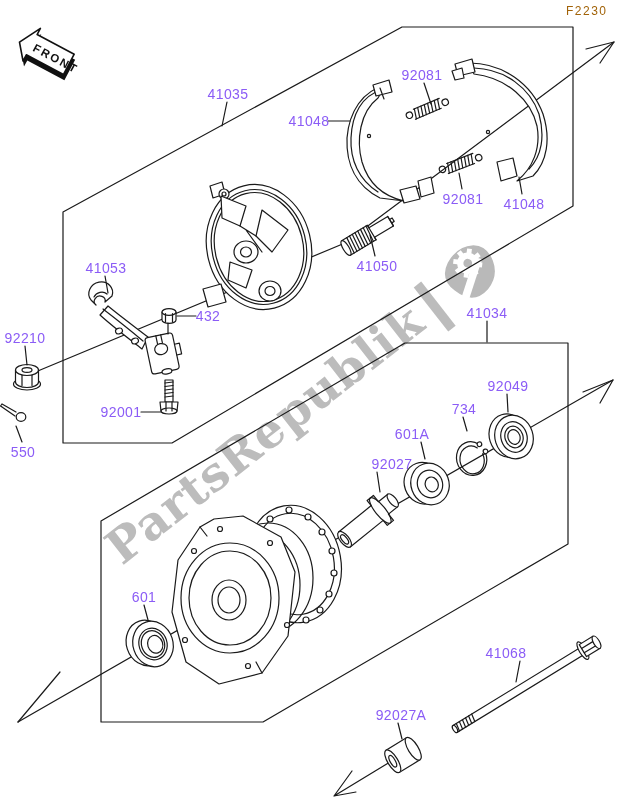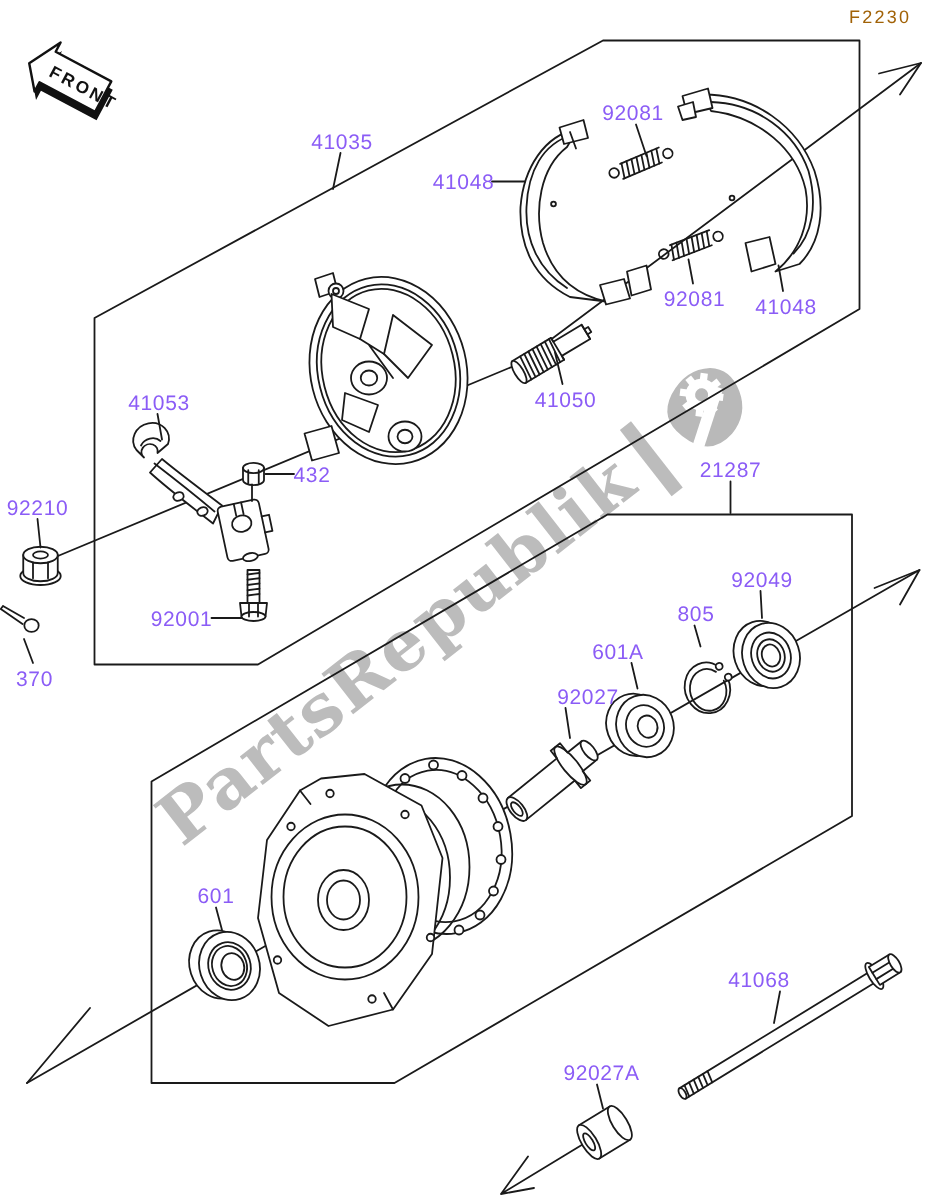--- a/index.html
+++ b/index.html
@@ -294,22 +294,22 @@
   <span class="plabel" style="left:228px;top:86px">41035</span>
   <span class="plabel" style="left:422px;top:67px">92081</span>
   <span class="plabel" style="left:309px;top:113px">41048</span>
   <span class="plabel" style="left:463px;top:191px">92081</span>
   <span class="plabel" style="left:524px;top:196px">41048</span>
   <span class="plabel" style="left:377px;top:258px">41050</span>
   <span class="plabel" style="left:106px;top:260px">41053</span>
   <span class="plabel" style="left:208px;top:308px">432</span>
   <span class="plabel" style="left:25px;top:330px">92210</span>
   <span class="plabel" style="left:121px;top:404px">92001</span>
-  <span class="plabel" style="left:23px;top:444px">370</span>
-  <span class="plabel" style="left:487px;top:305px">21287</span>
+  <span class="plabel" style="left:23px;top:444px">550</span>
+  <span class="plabel" style="left:487px;top:305px">41034</span>
   <span class="plabel" style="left:508px;top:378px">92049</span>
-  <span class="plabel" style="left:464px;top:401px">805</span>
+  <span class="plabel" style="left:464px;top:401px">734</span>
   <span class="plabel" style="left:412px;top:426px">601A</span>
   <span class="plabel" style="left:392px;top:456px">92027</span>
   <span class="plabel" style="left:144px;top:589px">601</span>
   <span class="plabel" style="left:506px;top:645px">41068</span>
   <span class="plabel" style="left:401px;top:707px">92027A</span>
 </div>
 
 </body></html>

